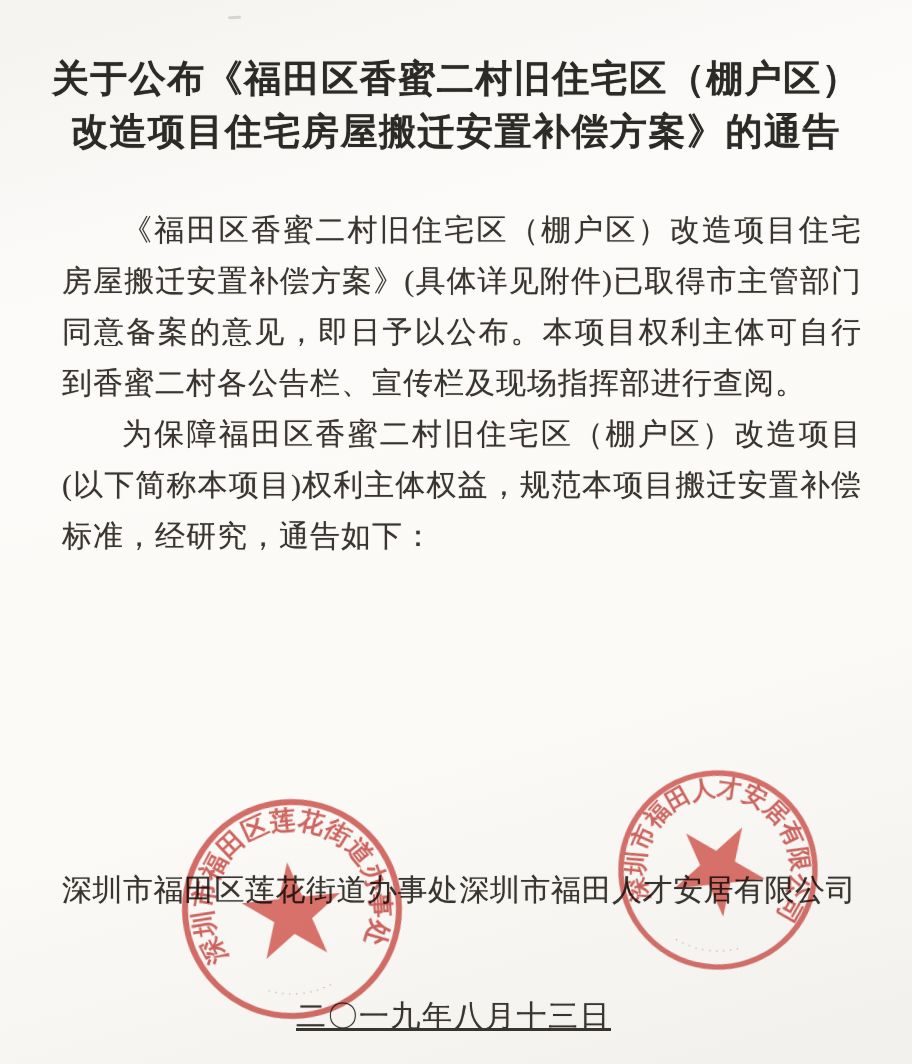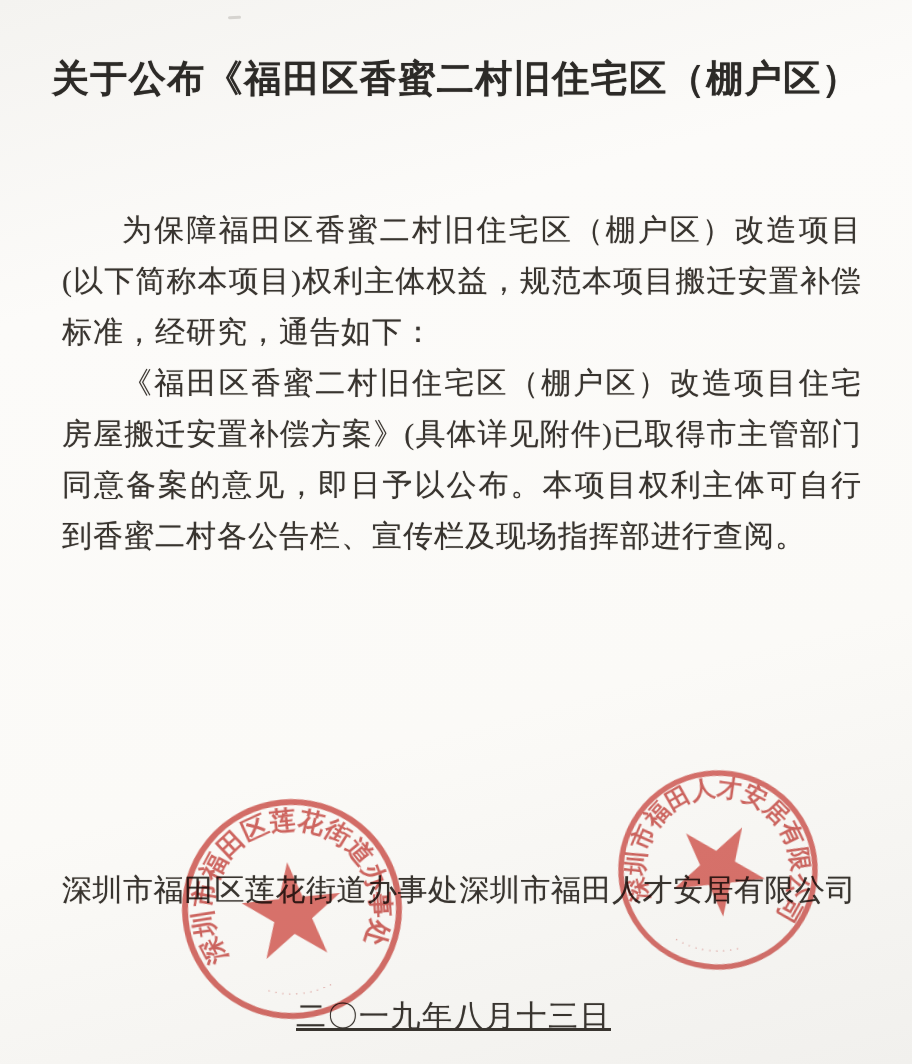--- a/index.html
+++ b/index.html
@@ -53,25 +53,26 @@
 </style>
 </head>
 <body>
 
 <div class="page">
 
   <div class="scan-mark"></div>
 
   <h1 class="title">
     <span class="title-line">关于公布《福田区香蜜二村旧住宅区（棚户区）</span>
+    <span class="title-line">改造项目住宅房屋搬迁安置补偿方案》的通告</span>
   </h1>
 
   <div class="doc-body">
+    <p class="para">《福田区香蜜二村旧住宅区（棚户区）改造项目住宅房屋搬迁安置补偿方案》(具体详见附件)已取得市主管部门同意备案的意见，即日予以公布。本项目权利主体可自行到香蜜二村各公告栏、宣传栏及现场指挥部进行查阅。</p>
     <p class="para">为保障福田区香蜜二村旧住宅区（棚户区）改造项目(以下简称本项目)权利主体权益，规范本项目搬迁安置补偿标准，经研究，通告如下：</p>
-    <p class="para">《福田区香蜜二村旧住宅区（棚户区）改造项目住宅房屋搬迁安置补偿方案》(具体详见附件)已取得市主管部门同意备案的意见，即日予以公布。本项目权利主体可自行到香蜜二村各公告栏、宣传栏及现场指挥部进行查阅。</p>
   </div>
 
   <div class="signatures">
     <span>深圳市福田区莲花街道办事处</span>
     <span>深圳市福田人才安居有限公司</span>
   </div>
 
   <div class="date">二〇一九年八月十三日</div>
 
   <svg class="stamp stamp-left" width="230" height="230" viewBox="0 0 230 230" xmlns="http://www.w3.org/2000/svg" xmlns:xlink="http://www.w3.org/1999/xlink">

